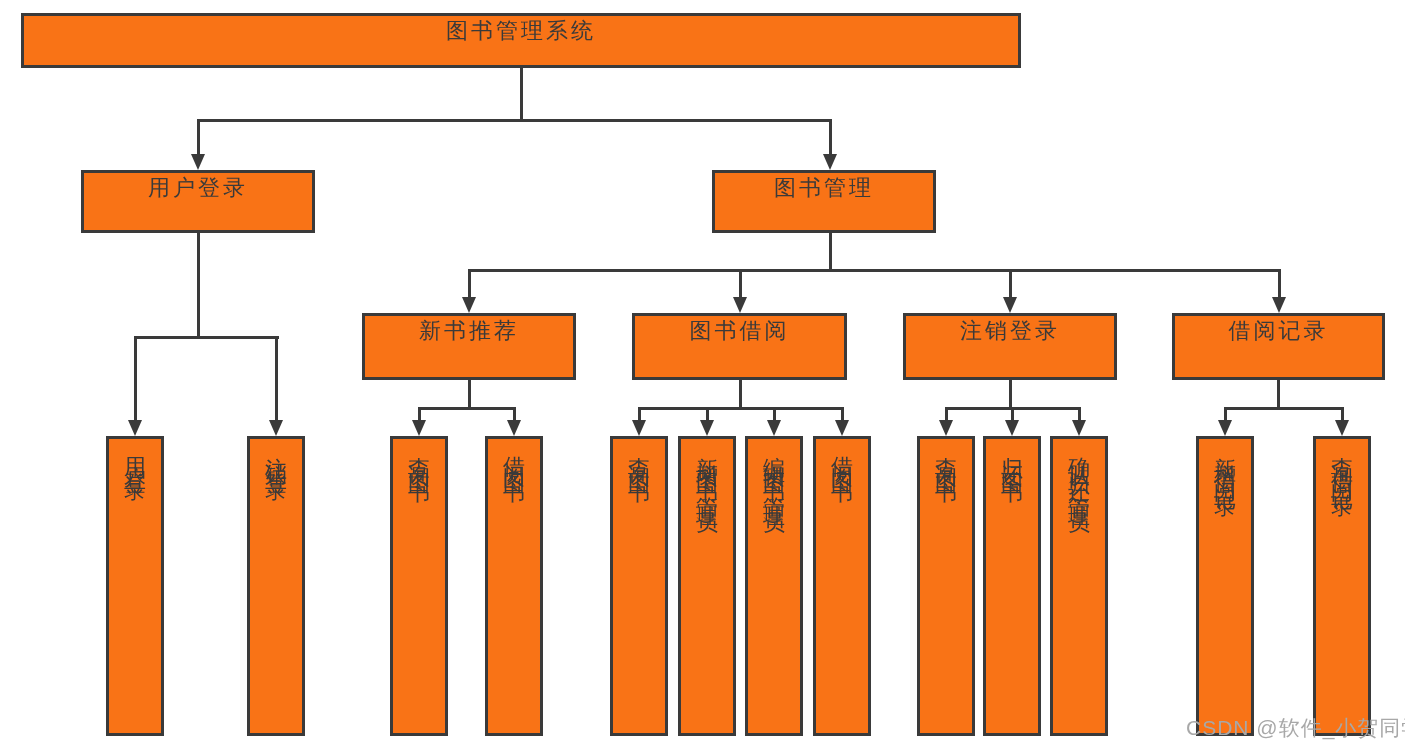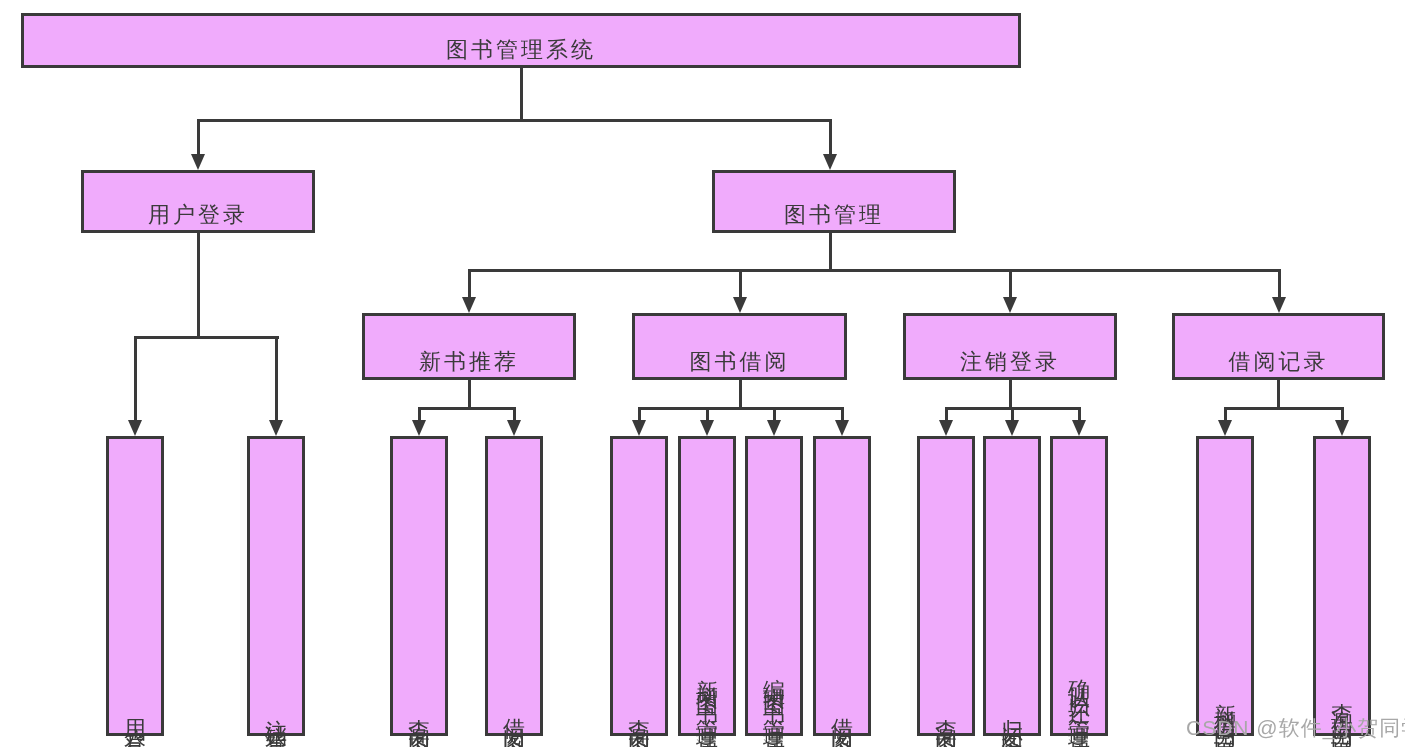--- a/index.html
+++ b/index.html
@@ -9,23 +9,23 @@
     height: 747px;
     background: #ffffff;
     font-family: "Liberation Sans", "DejaVu Sans", sans-serif;
     color: #3a3a3a;
     overflow: hidden;
   }
   .box {
     position: absolute;
     box-sizing: border-box;
     border: 3px solid #3a3a3a;
-    background: #f0abfc;
+    background: #f97316;
     display: flex;
-    align-items: flex-end;
+    align-items: flex-start;
     justify-content: center;
   }
   .hlabel {
     font-size: 22px;
     letter-spacing: 3px;
     white-space: nowrap;
     color: #3a3a3a;
   }
   .vlabel {
     writing-mode: vertical-rl;
@@ -123,21 +123,21 @@
   <div class="vline" style="left:1340.5px;top:406.5px;height:15px"></div>
   <div class="arrow" style="left:1335px;top:420px"></div>
 
   <div class="box" style="left:21px;top:13px;width:1000px;height:55px">
     <span class="hlabel">图书管理系统</span>
   </div>
 
   <div class="box" style="left:81px;top:170px;width:234px;height:63px">
     <span class="hlabel">用户登录</span>
   </div>
-  <div class="box" style="left:712px;top:170px;width:244px;height:63px">
+  <div class="box" style="left:712px;top:170px;width:224px;height:63px">
     <span class="hlabel">图书管理</span>
   </div>
 
   <div class="box" style="left:362px;top:313px;width:214px;height:67px">
     <span class="hlabel">新书推荐</span>
   </div>
   <div class="box" style="left:632px;top:313px;width:215px;height:67px">
     <span class="hlabel">图书借阅</span>
   </div>
   <div class="box" style="left:903px;top:313px;width:214px;height:67px">

